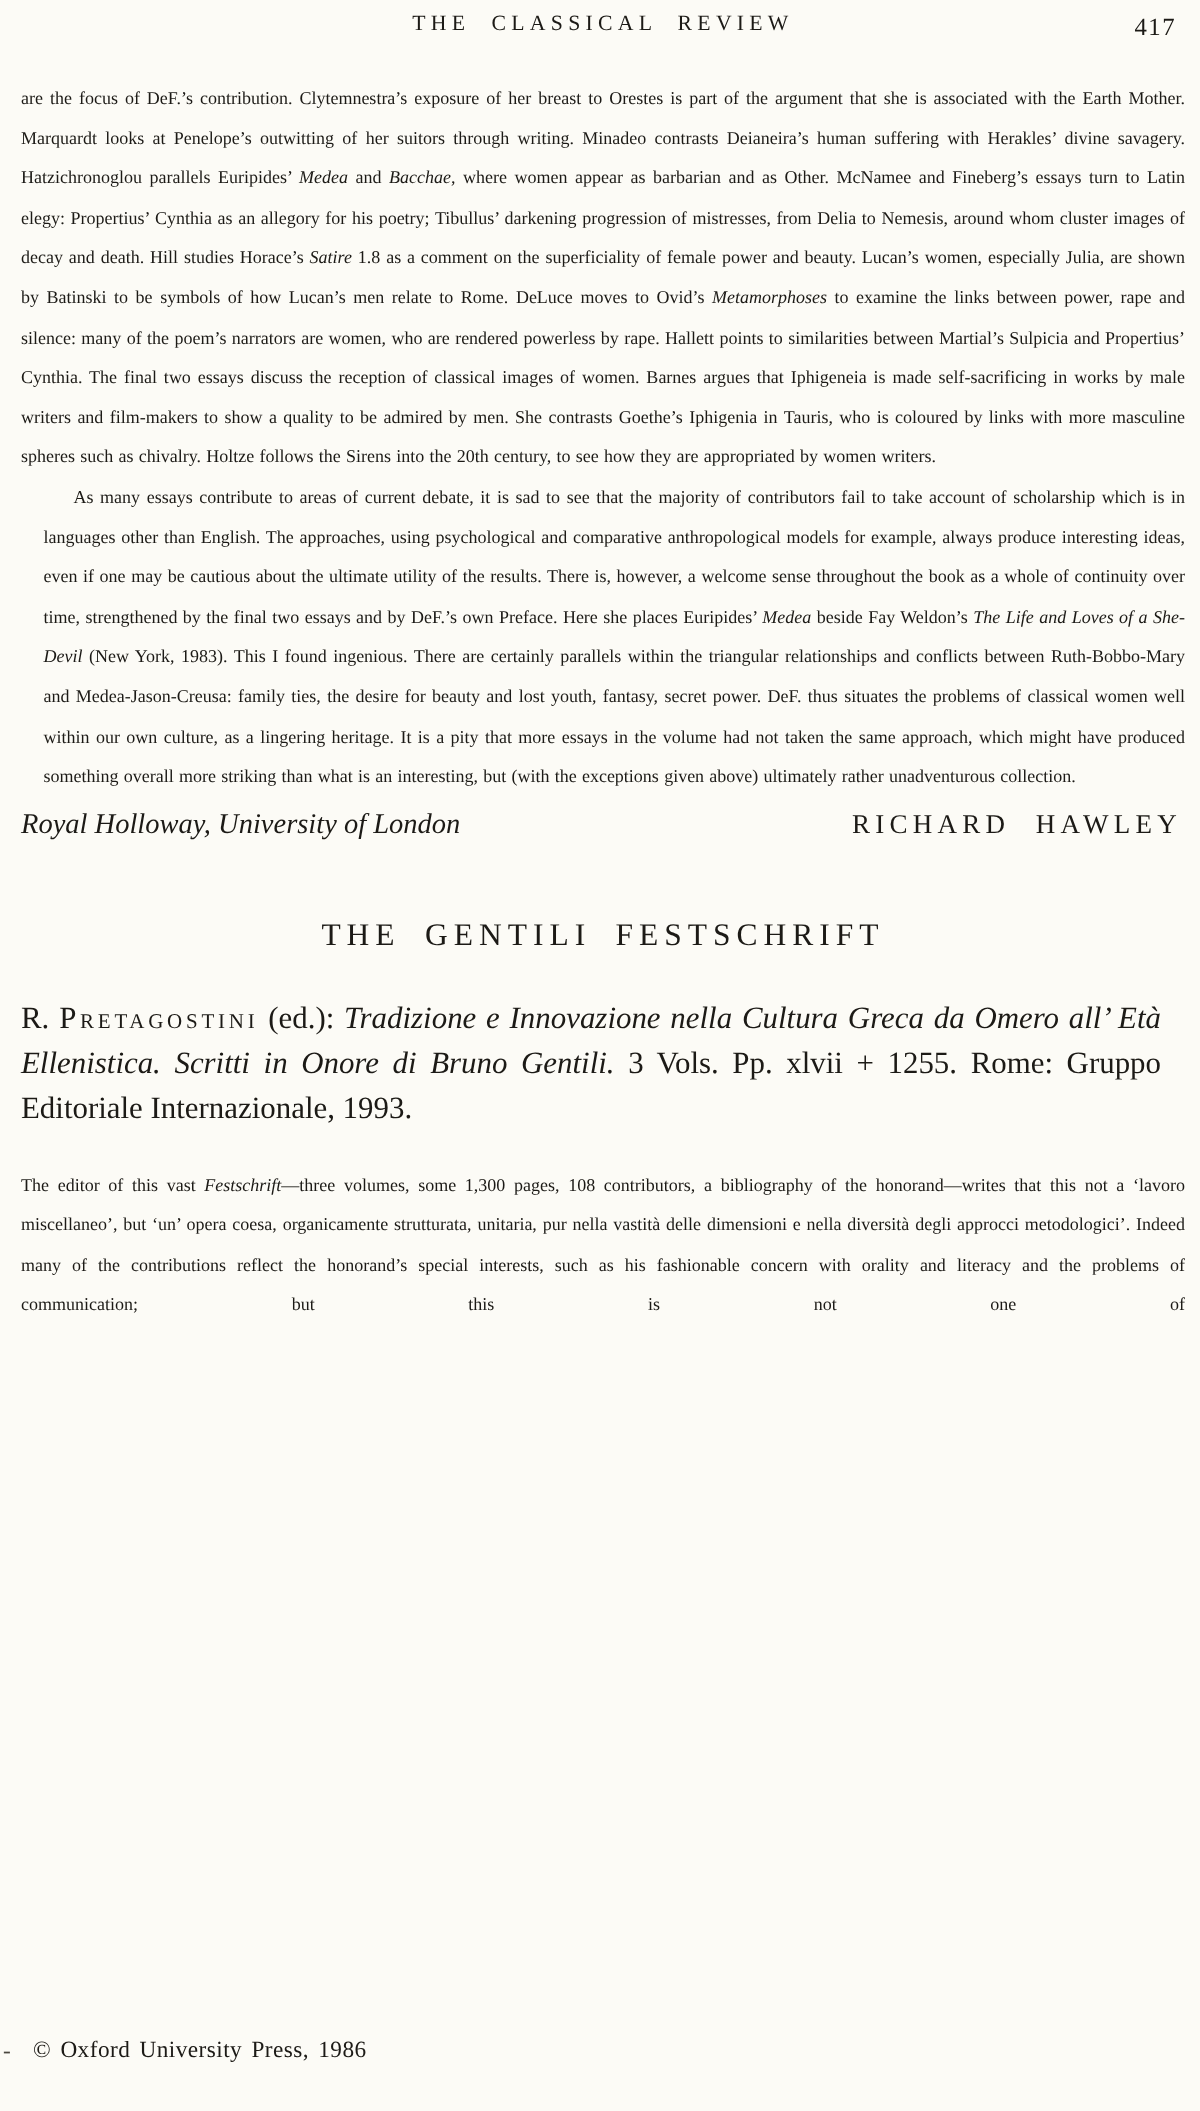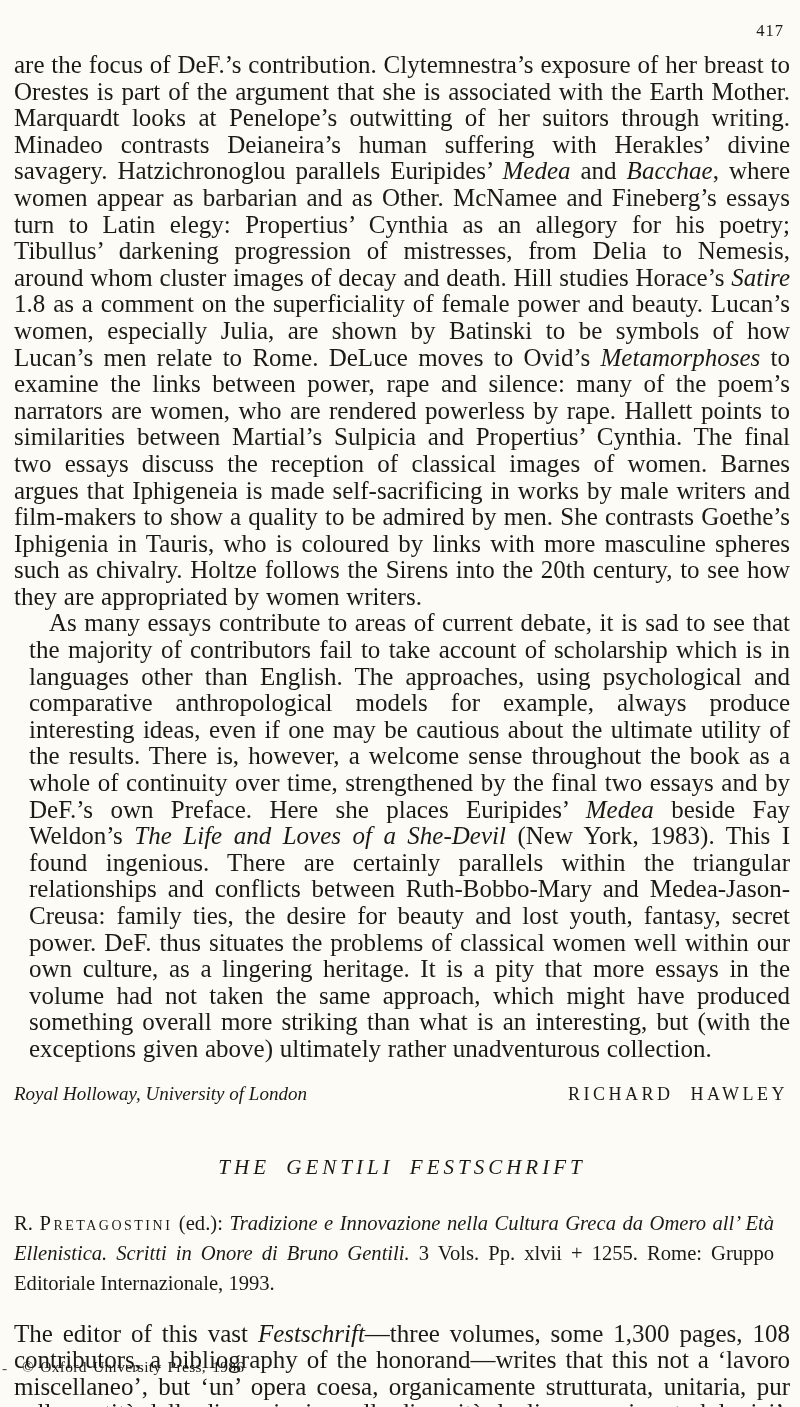--- a/index.html
+++ b/index.html
@@ -21,59 +21,58 @@
   }
   .journal {
     text-align: center;
     font-size: 14.5px;
     letter-spacing: 3.5px;
     word-spacing: 7px;
   }
   .pagenum {
     position: absolute;
     right: 6px;
-    top: 13px;
+    top: 0;
     font-size: 16.5px;
     letter-spacing: 1px;
   }
   .review-body { margin-top: 20px; }
   .body-par {
     margin: 0;
-    font-size: 25px;
+    font-size: 12px;
     line-height: 26.6px;
     text-align: justify;
     word-spacing: 0.5px;
   }
   .indent { text-indent: 20px; margin-left: 15px; }
   .it { font-style: italic; }
   .sc { font-variant: small-caps; letter-spacing: 2.5px; }
   .signature {
     display: flex;
     justify-content: space-between;
     align-items: baseline;
-    margin-top: 20px;
+    margin-top: 8px;
   }
   .affil {
     font-style: italic;
     font-size: 19px;
   }
   .reviewer {
     font-size: 18px;
     letter-spacing: 3.5px;
     word-spacing: 9px;
     padding-right: 2px;
   }
   .heading {
     margin: 50px 0 0 0;
     text-align: center;
     font-size: 21px;
     font-weight: normal;
     letter-spacing: 4px;
     word-spacing: 7px;
-    font-style: italic;
   }
   .citation {
     margin: 28px 16px 0 0;
     font-size: 20.6px;
     line-height: 30px;
     text-align: justify;
   }
   .cite-follow { margin-top: 23px; }
   .continued { text-align-last: justify; }
   .page-footer {
@@ -94,20 +93,21 @@
     letter-spacing: 0.3px;
     word-spacing: 2px;
   }
 </style>
 </head>
 <body>
 
 <div class="page">
 
   <header class="running-head">
+    <div class="journal">THE CLASSICAL REVIEW</div>
     <div class="pagenum">417</div>
   </header>
 
   <section class="review-body">
     <p class="body-par"><span>are the focus of DeF.’s contribution. Clytemnestra’s exposure of her breast to Orestes is part of the argument that she is associated with the Earth Mother. Marquardt looks at Penelope’s outwitting of her suitors through writing. Minadeo contrasts Deianeira’s human suffering with Herakles’ divine savagery. Hatzichronoglou parallels Euripides’ </span><span class="it">Medea</span><span> and </span><span class="it">Bacchae</span><span>, where women appear as barbarian and as Other. McNamee and Fineberg’s essays turn to Latin elegy: Propertius’ Cynthia as an allegory for his poetry; Tibullus’ darkening progression of mistresses, from Delia to Nemesis, around whom cluster images of decay and death. Hill studies Horace’s </span><span class="it">Satire</span><span> 1.8 as a comment on the superficiality of female power and beauty. Lucan’s women, especially Julia, are shown by Batinski to be symbols of how Lucan’s men relate to Rome. DeLuce moves to Ovid’s </span><span class="it">Metamorphoses</span><span> to examine the links between power, rape and silence: many of the poem’s narrators are women, who are rendered powerless by rape. Hallett points to similarities between Martial’s Sulpicia and Propertius’ Cynthia. The final two essays discuss the reception of classical images of women. Barnes argues that Iphigeneia is made self-sacrificing in works by male writers and film-makers to show a quality to be admired by men. She contrasts Goethe’s Iphigenia in Tauris, who is coloured by links with more masculine spheres such as chivalry. Holtze follows the Sirens into the 20th century, to see how they are appropriated by women writers.</span></p>
     <p class="body-par indent"><span>As many essays contribute to areas of current debate, it is sad to see that the majority of contributors fail to take account of scholarship which is in languages other than English. The approaches, using psychological and comparative anthropological models for example, always produce interesting ideas, even if one may be cautious about the ultimate utility of the results. There is, however, a welcome sense throughout the book as a whole of continuity over time, strengthened by the final two essays and by DeF.’s own Preface. Here she places Euripides’ </span><span class="it">Medea</span><span> beside Fay Weldon’s </span><span class="it">The Life and Loves of a She-Devil</span><span> (New York, 1983). This I found ingenious. There are certainly parallels within the triangular relationships and conflicts between Ruth-Bobbo-Mary and Medea-Jason-Creusa: family ties, the desire for beauty and lost youth, fantasy, secret power. DeF. thus situates the problems of classical women well within our own culture, as a lingering heritage. It is a pity that more essays in the volume had not taken the same approach, which might have produced something overall more striking than what is an interesting, but (with the exceptions given above) ultimately rather unadventurous collection.</span></p>
     <div class="signature">
       <span class="affil">Royal Holloway, University of London</span>
       <span class="reviewer">RICHARD HAWLEY</span>
     </div>

